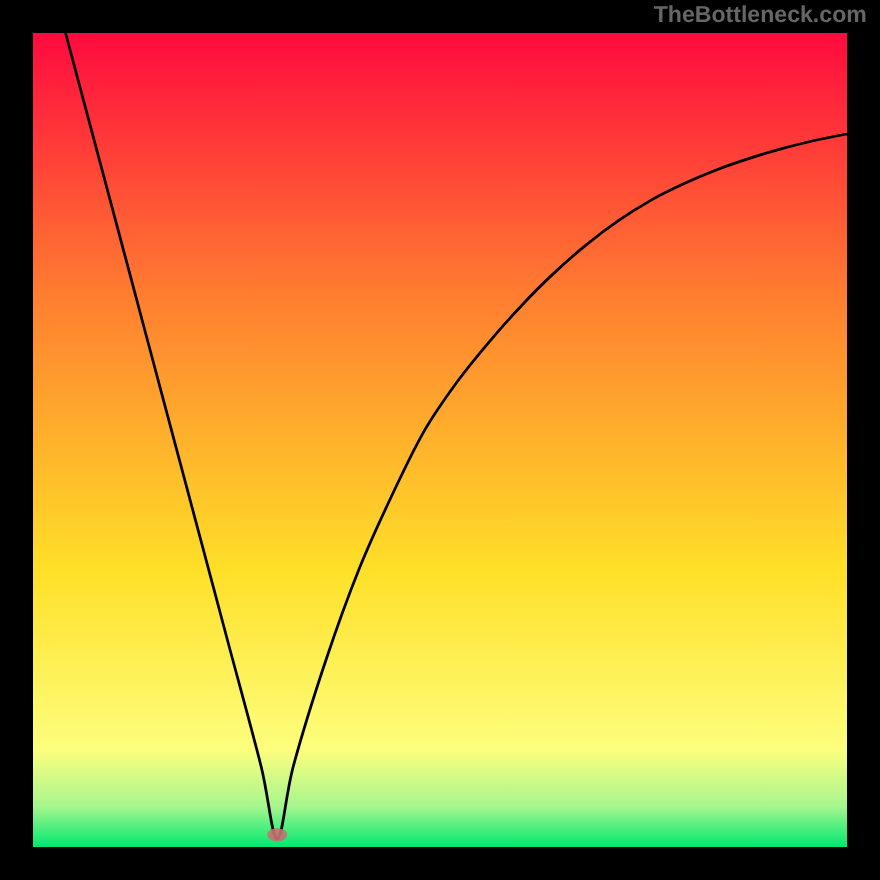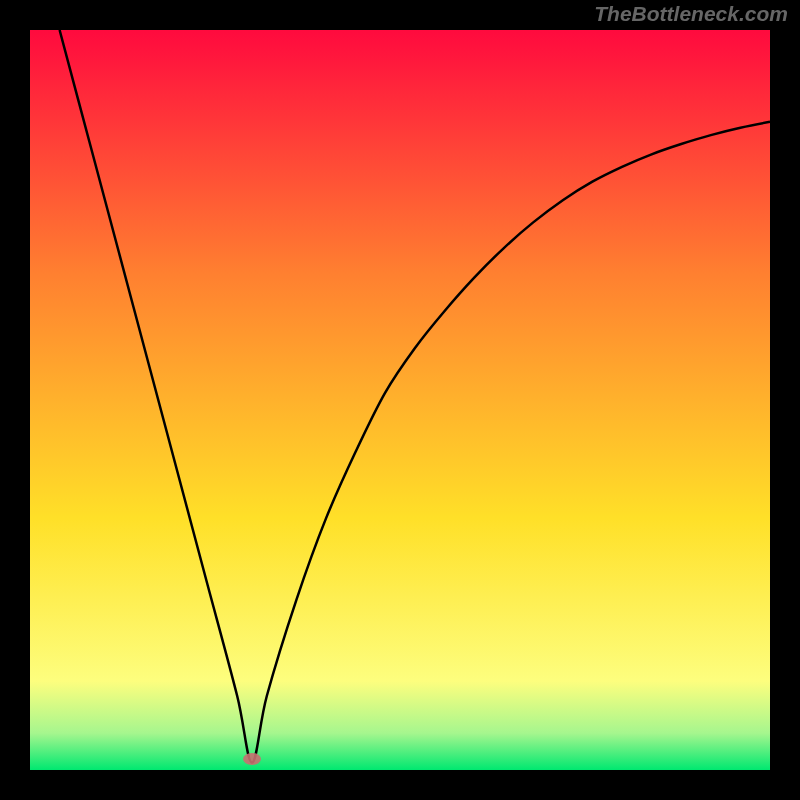--- a/index.html
+++ b/index.html
@@ -8,21 +8,20 @@
     width: 800px;
     height: 800px;
     overflow: hidden;
     font-family: Arial, sans-serif;
   }
   .container {
     position: relative;
     width: 800px;
     height: 800px;
     background: #f9a8d4;
-    font-style: italic;
   }
   .watermark {
     position: absolute;
     top: 2px;
     right: 12px;
     color: #666;
     font-size: 21px;
     font-weight: bold;
     z-index: 10;
     font-family: Arial, Helvetica, sans-serif;

